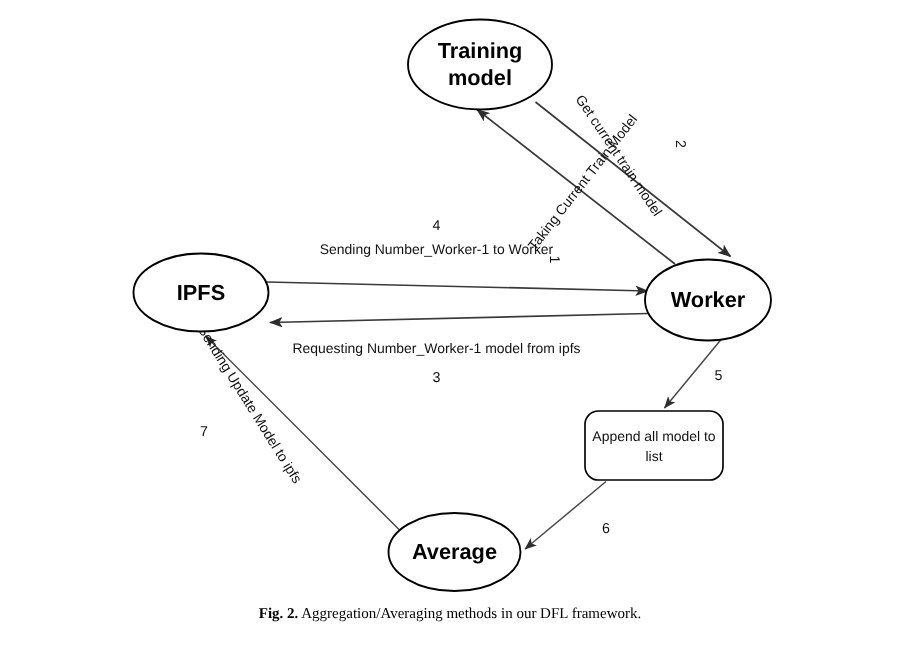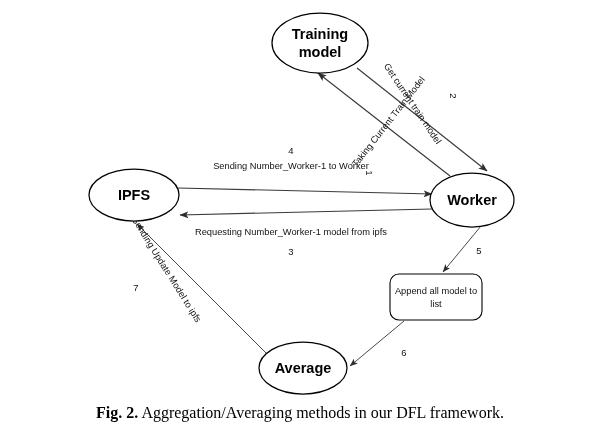--- a/index.html
+++ b/index.html
@@ -38,21 +38,21 @@
   .box-shape{fill:#ffffff;stroke:#000000;stroke-width:1.1;}
   .edge{stroke:#3a3a3a;stroke-width:1.15;fill:none;}
   .edge-thin{stroke:#4a4a4a;stroke-width:1.0;fill:none;}
   #caption{
     position:absolute;
     left:0;
     top:404px;
     width:600px;
     text-align:center;
     font-family:"Liberation Serif",serif;
-    font-size:16px;
+    font-size:10px;
     color:#000;
     white-space:nowrap;
   }
   #caption .capnum{font-weight:bold;}
 </style>
 </head>
 <body>
 
 <div id="fig">
 

